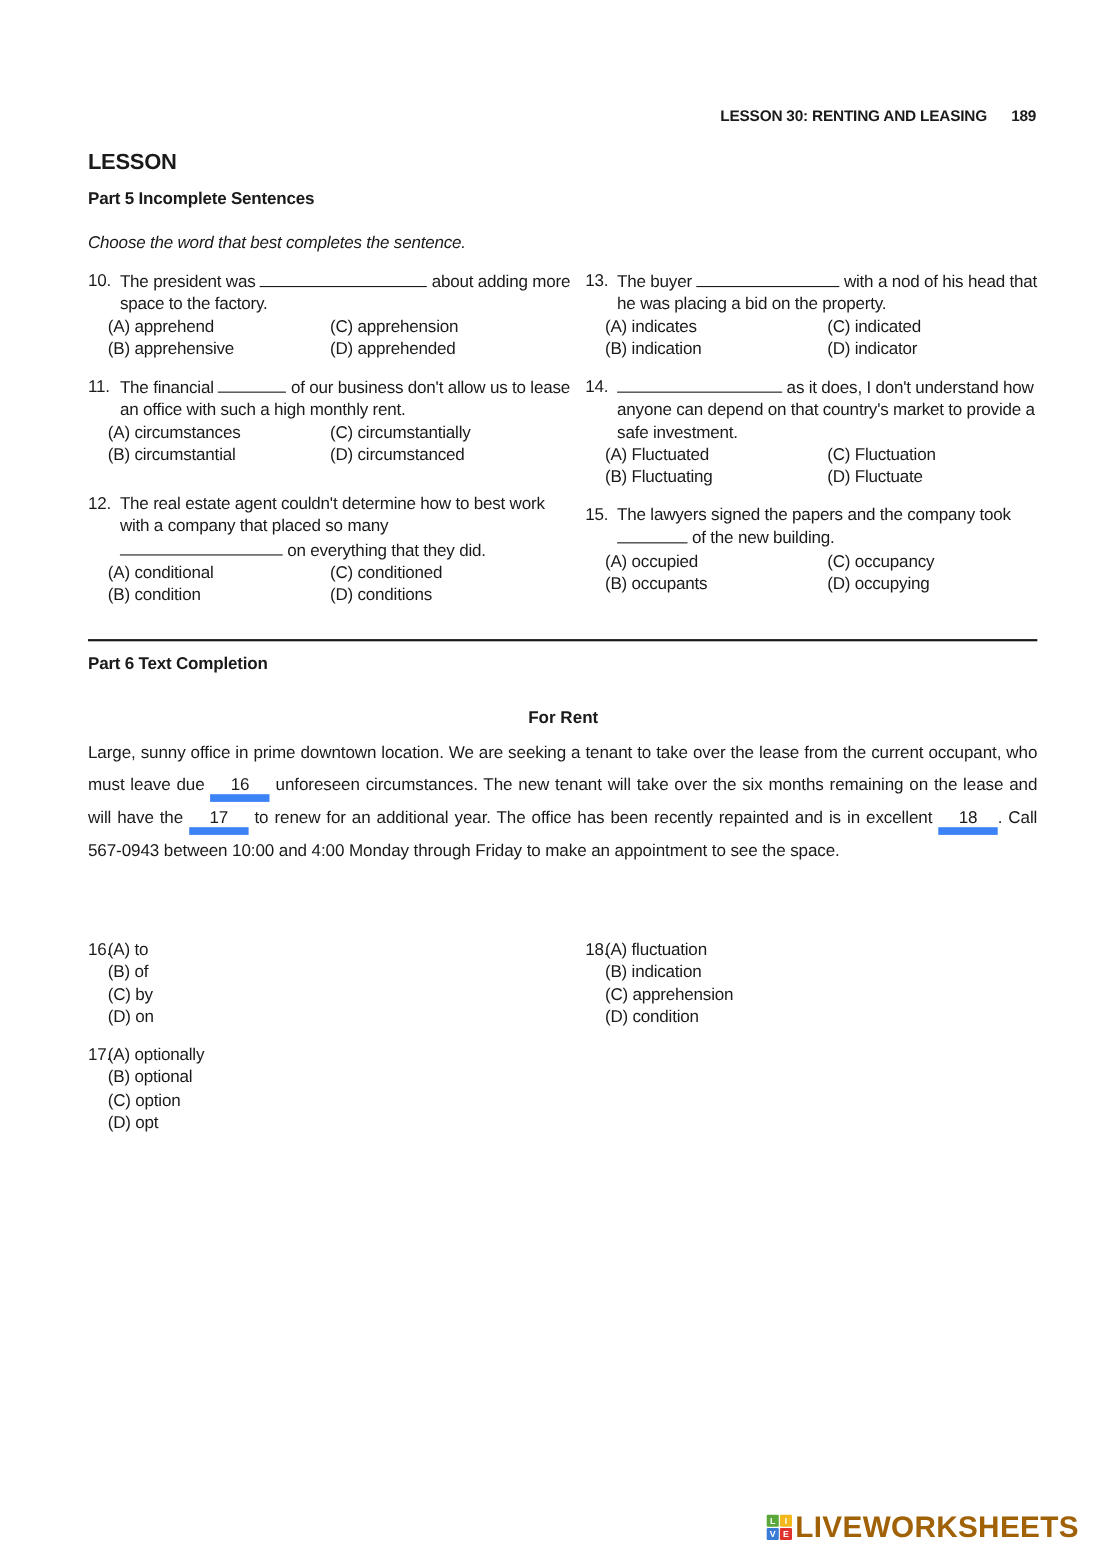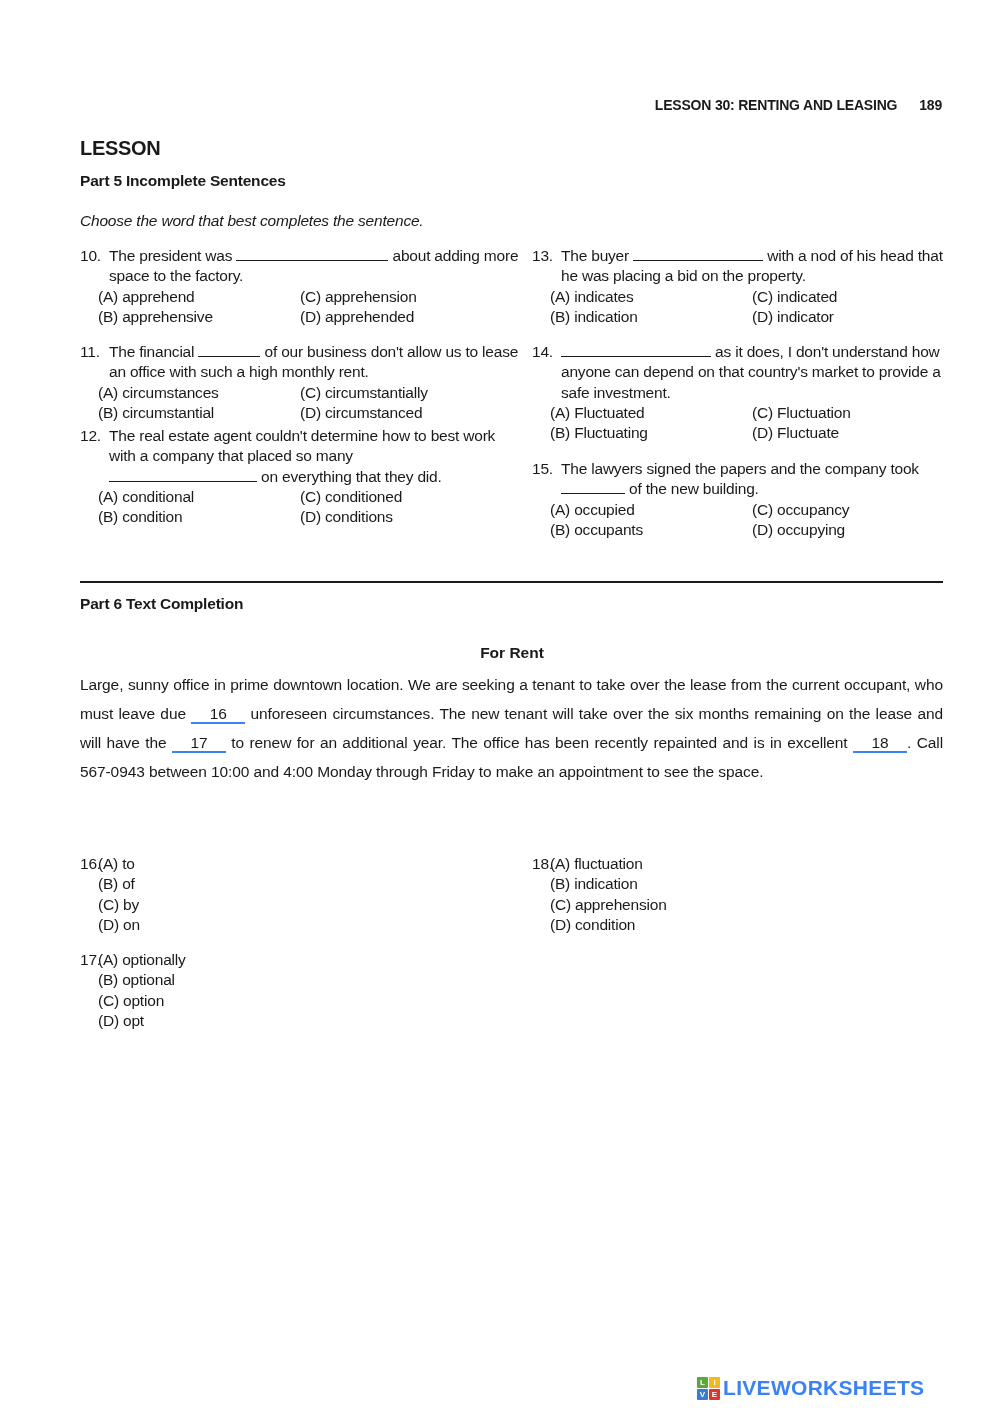--- a/index.html
+++ b/index.html
@@ -14,25 +14,25 @@
     .q { position: absolute; font-size: 15.5px; line-height: 20.3px; letter-spacing: -0.2px; }
     .q .num { position: absolute; left: 0; top: 0; }
     .q .stem { margin-left: 29px; }
     .q .opts { margin-left: 18px; display: grid; grid-template-columns: 202px 200px; }
     .q .opts.single { grid-template-columns: 200px; }
     .blank { display: inline-block; border-bottom: 1px solid #1a1a1a; height: 14px; vertical-align: baseline; }
     .rule { top: 581px; left: 80px; width: 863px; height: 2px; background: #1a1a1a; }
     .part6 { top: 595px; left: 80px; font-size: 15.5px; font-weight: bold; letter-spacing: -0.2px; }
     .forrent { top: 644px; left: 0; width: 1024px; text-align: center; font-size: 15.5px; font-weight: bold; }
     .passage { top: 670px; left: 80px; width: 863px; font-size: 15.5px; line-height: 29px; text-align: justify; letter-spacing: -0.1px; }
-    .gap { display: inline-block; border-bottom: 2px solid #3b82f6; text-align: center; line-height: 16px; }
+    .gap { display: inline-block; border-bottom: 7px solid #3b82f6; text-align: center; line-height: 16px; }
     .logo { top: 1374px; left: 697px; display: flex; align-items: center; }
     .logo-squares { display: grid; grid-template-columns: 11px 11px; grid-template-rows: 11px 11px; gap: 1px; margin-right: 3px; }
     .logo-squares span { font-size: 8px; font-weight: bold; color: #fff; text-align: center; line-height: 11px; border-radius: 1px; }
-    .logo-text { font-size: 21px; font-weight: bold; color: #3b82f6; letter-spacing: 0.3px; line-height: 28px; }
+    .logo-text { font-size: 27px; font-weight: bold; color: #a16207; letter-spacing: 0.3px; line-height: 28px; }
   </style>
 </head>
 <body>
 
 <div class="abs running-head">
   <span>LESSON 30: RENTING AND LEASING</span><span class="pg">189</span>
 </div>
 
 <div class="abs reading">LESSON</div>
 <div class="abs part5">Part 5  Incomplete Sentences</div>
@@ -61,21 +61,21 @@
     <span>of our business don't allow us to lease an office with such a high monthly rent.</span>
   </div>
   <div class="opts">
     <span>(A) circumstances</span>
     <span>(C) circumstantially</span>
     <span>(B) circumstantial</span>
     <span>(D) circumstanced</span>
   </div>
 </div>
 
-<div class="q" style="top:426px; left:80px; width:420px;">
+<div class="q" style="top:449px; left:80px; width:420px;">
   <span class="num">12.</span>
   <div class="stem">
     <span>The real estate agent couldn't determine how to best work with a company that placed so many</span>
     <span class="blank" style="width:148px;"></span>
     <span>on everything that they did.</span>
   </div>
   <div class="opts">
     <span>(A) conditional</span>
     <span>(C) conditioned</span>
     <span>(B) condition</span>

